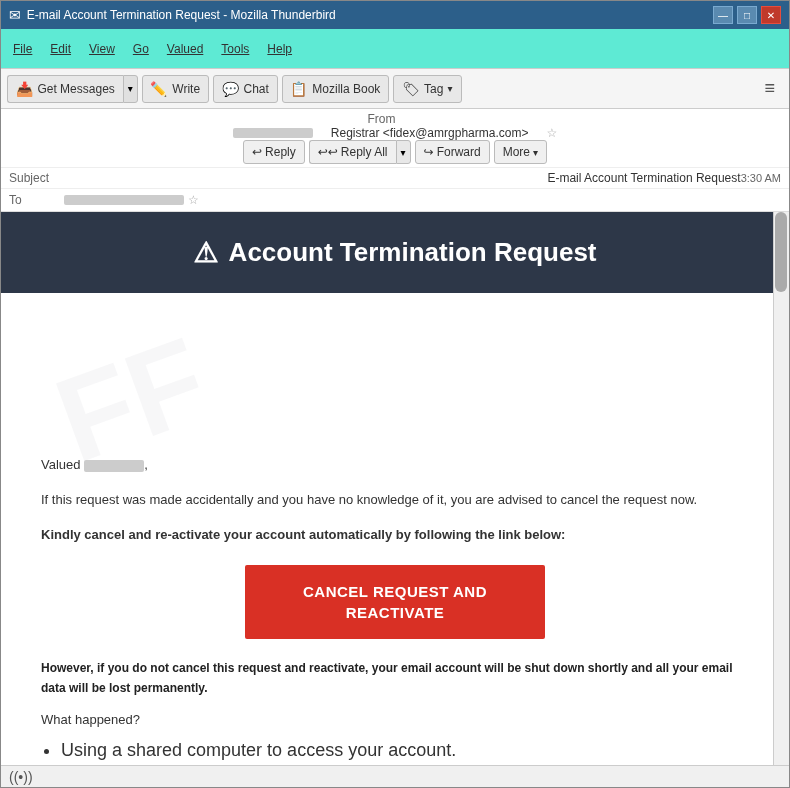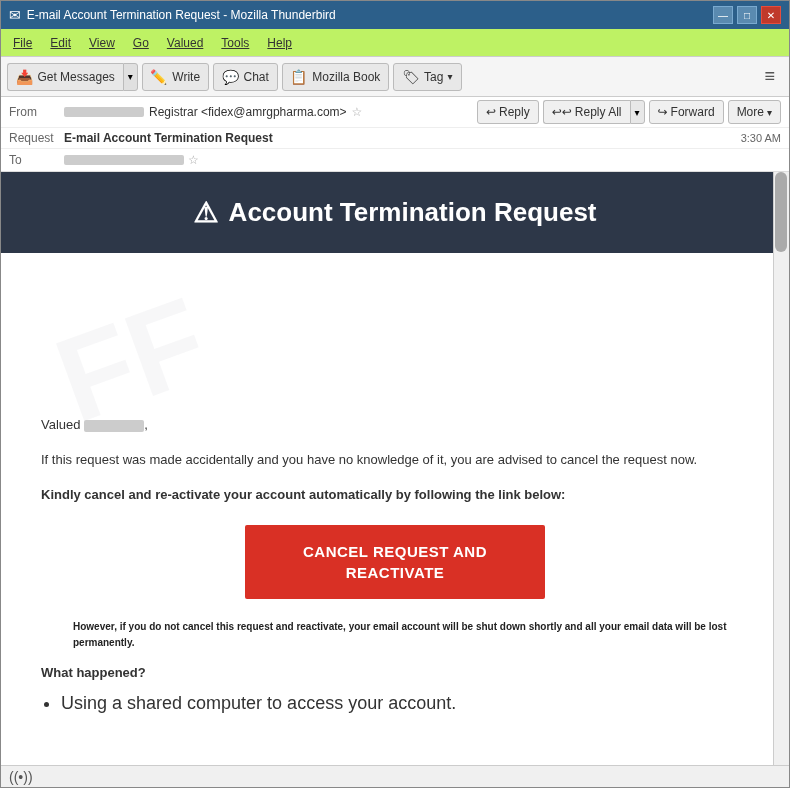--- a/index.html
+++ b/index.html
@@ -8,47 +8,47 @@
     
     .window { width: 790px; height: 788px; background: #f0f0f0; border: 1px solid #888; display: flex; flex-direction: column; overflow: hidden; }
     .title-bar { background: #2c5f8a; color: white; padding: 6px 8px; display: flex; align-items: center; justify-content: space-between; height: 28px; }
     .title-bar-left { display: flex; align-items: center; gap: 6px; font-size: 12px; }
     .title-bar-icon { font-size: 14px; }
     .title-bar-controls { display: flex; gap: 4px; }
     .title-bar-btn { width: 20px; height: 18px; background: #5a8ab0; border: 1px solid #7aaad0; color: white; font-size: 10px; cursor: pointer; display: flex; align-items: center; justify-content: center; }
     .title-bar-btn.close { background: #c0392b; border-color: #e74c3c; }
 
     
-    .menu-bar { background: #bef264; border-bottom: 1px solid #ccc; padding: 2px 4px; display: flex; gap: 2px; height: 28px; align-items: center; }
+    .menu-bar { background: #5eead4; border-bottom: 1px solid #ccc; padding: 2px 4px; display: flex; gap: 2px; height: 40px; align-items: center; }
     .menu-item { padding: 2px 8px; font-size: 12px; cursor: pointer; color: #333; text-decoration: underline; }
 
     
     .toolbar { background: #f5f5f5; border-bottom: 1px solid #ccc; padding: 4px 6px; display: flex; align-items: center; gap: 4px; height: 40px; }
     .toolbar-btn { display: flex; align-items: center; gap: 4px; padding: 4px 8px; background: #e8e8e8; border: 1px solid #bbb; border-radius: 3px; cursor: pointer; font-size: 12px; color: #333; height: 28px; }
     .toolbar-btn-icon { font-size: 14px; }
     .toolbar-dropdown { display: flex; align-items: center; gap: 0; }
     .toolbar-dropdown .main { border-radius: 3px 0 0 3px; border-right: none; }
     .toolbar-dropdown .arrow { padding: 4px 4px; background: #e0e0e0; border: 1px solid #bbb; border-radius: 0 3px 3px 0; cursor: pointer; height: 28px; display: flex; align-items: center; font-size: 10px; }
     .toolbar-spacer { flex: 1; }
     .hamburger-btn { padding: 4px 8px; font-size: 18px; cursor: pointer; color: #555; }
 
     
     .email-header { background: white; border-bottom: 1px solid #ddd; }
-    .header-row { display: flex; align-items: center; padding: 3px 8px; border-bottom: 1px solid #eee; min-height: 26px; }
+    .header-row { display: flex; align-items: center; padding: 3px 8px; border-bottom: 1px solid #eee; min-height: 26px; flex-direction: column; }
     .header-label { color: #666; font-size: 12px; width: 55px; flex-shrink: 0; }
-    .header-value { flex: 1; font-size: 12px; color: #333; display: flex; align-items: center; gap: 5px; }
+    .header-value { flex: 1; font-size: 12px; color: #333; display: flex; align-items: center; gap: 18px; }
     .header-value .blurred { background: #ccc; height: 10px; border-radius: 2px; display: inline-block; }
     .header-actions { display: flex; align-items: center; gap: 4px; }
     .action-btn { display: flex; align-items: center; gap: 3px; padding: 3px 8px; background: #f0f0f0; border: 1px solid #bbb; border-radius: 3px; cursor: pointer; font-size: 12px; color: #333; height: 24px; }
     .action-btn-split { display: flex; }
     .action-btn-split .main { border-radius: 3px 0 0 3px; border-right: none; }
     .action-btn-split .arrow { padding: 3px 4px; background: #e8e8e8; border: 1px solid #bbb; border-radius: 0 3px 3px 0; cursor: pointer; font-size: 10px; }
     .subject-row { padding: 3px 8px; display: flex; justify-content: space-between; align-items: center; border-bottom: 1px solid #eee; }
     .subject-label { color: #666; font-size: 12px; width: 55px; }
-    .subject-value { font-size: 12px; font-weight: bold; color: #333; flex: 1; }
+    .subject-value { font-size: 12px; font-weight: normal; color: #333; flex: 1; text-align: right; }
     .subject-time { font-size: 11px; color: #666; }
     .to-row { display: flex; align-items: center; padding: 3px 8px; min-height: 22px; }
     .to-label { color: #666; font-size: 12px; width: 55px; }
     .to-value { display: flex; align-items: center; gap: 4px; }
     .star-icon { color: #aaa; font-size: 12px; cursor: pointer; }
 
     
     .email-body-container { flex: 1; overflow: hidden; position: relative; background: white; }
     .email-body-scroll { height: 100%; overflow-y: scroll; }
     .scrollbar-track { position: absolute; right: 0; top: 0; bottom: 0; width: 16px; background: #f0f0f0; border-left: 1px solid #ccc; }
@@ -59,22 +59,22 @@
     .email-banner { background: #2d3748; padding: 24px 20px; text-align: center; }
     .email-banner-text { color: white; font-size: 26px; font-weight: bold; display: flex; align-items: center; justify-content: center; gap: 10px; }
     .warning-icon { font-size: 28px; }
     .email-body { padding: 24px 40px; position: relative; overflow: hidden; }
     .watermark { position: absolute; top: 50%; left: 50%; transform: translate(-50%, -60%) rotate(-20deg); font-size: 120px; color: rgba(200,200,210,0.15); font-weight: bold; z-index: 0; pointer-events: none; white-space: nowrap; }
     .email-body > * { position: relative; z-index: 1; }
     .email-para { font-size: 13px; color: #333; margin-bottom: 14px; line-height: 1.6; }
     .email-para .blurred { background: #ccc; height: 12px; border-radius: 2px; display: inline-block; vertical-align: middle; }
     .email-para.bold { font-weight: bold; }
     .cancel-btn { display: block; width: 300px; margin: 20px auto; background: #d93025; color: white; text-align: center; padding: 16px 20px; font-size: 15px; font-weight: bold; text-transform: uppercase; letter-spacing: 0.5px; cursor: pointer; border: none; border-radius: 2px; line-height: 1.4; }
-    .warning-para { font-size: 10px; font-weight: bold; color: #222; margin-bottom: 14px; line-height: 1.6; margin-left: 32px; }
-    .what-happened { font-size: 13px; font-weight: bold; color: #333; margin-bottom: 10px; }
+    .warning-para { font-size: 12px; font-weight: bold; color: #222; margin-bottom: 14px; line-height: 1.6; }
+    .what-happened { font-size: 13px; font-weight: normal; color: #333; margin-bottom: 10px; }
     .bullet-list { padding-left: 20px; margin-bottom: 14px; }
     .bullet-list li { font-size: 18px; color: #333; margin-bottom: 4px; line-height: 1.5; }
 
     
     .status-bar { background: #f0f0f0; border-top: 1px solid #ccc; padding: 2px 8px; display: flex; align-items: center; height: 22px; }
     .status-icon { font-size: 14px; color: #555; }
   </style>
 </head>
 <body>
 
@@ -157,21 +157,21 @@
           <span>Forward</span>
         </button>
         <button class="action-btn">
           <span>More</span>
           <span style="font-size:10px;">▾</span>
         </button>
       </div>
     </div>
 
     <div class="subject-row">
-      <span class="subject-label">Request</span>
+      <span class="subject-label">Subject</span>
       <span class="subject-value">E-mail Account Termination Request</span>
       <span class="subject-time">3:30 AM</span>
     </div>
 
     <div class="to-row">
       <span class="to-label">To</span>
       <div class="to-value">
         <span class="blurred" style="width:120px;height:10px;background:#ccc;border-radius:2px;display:inline-block;"></span>
         <span class="star-icon">☆</span>
       </div>

